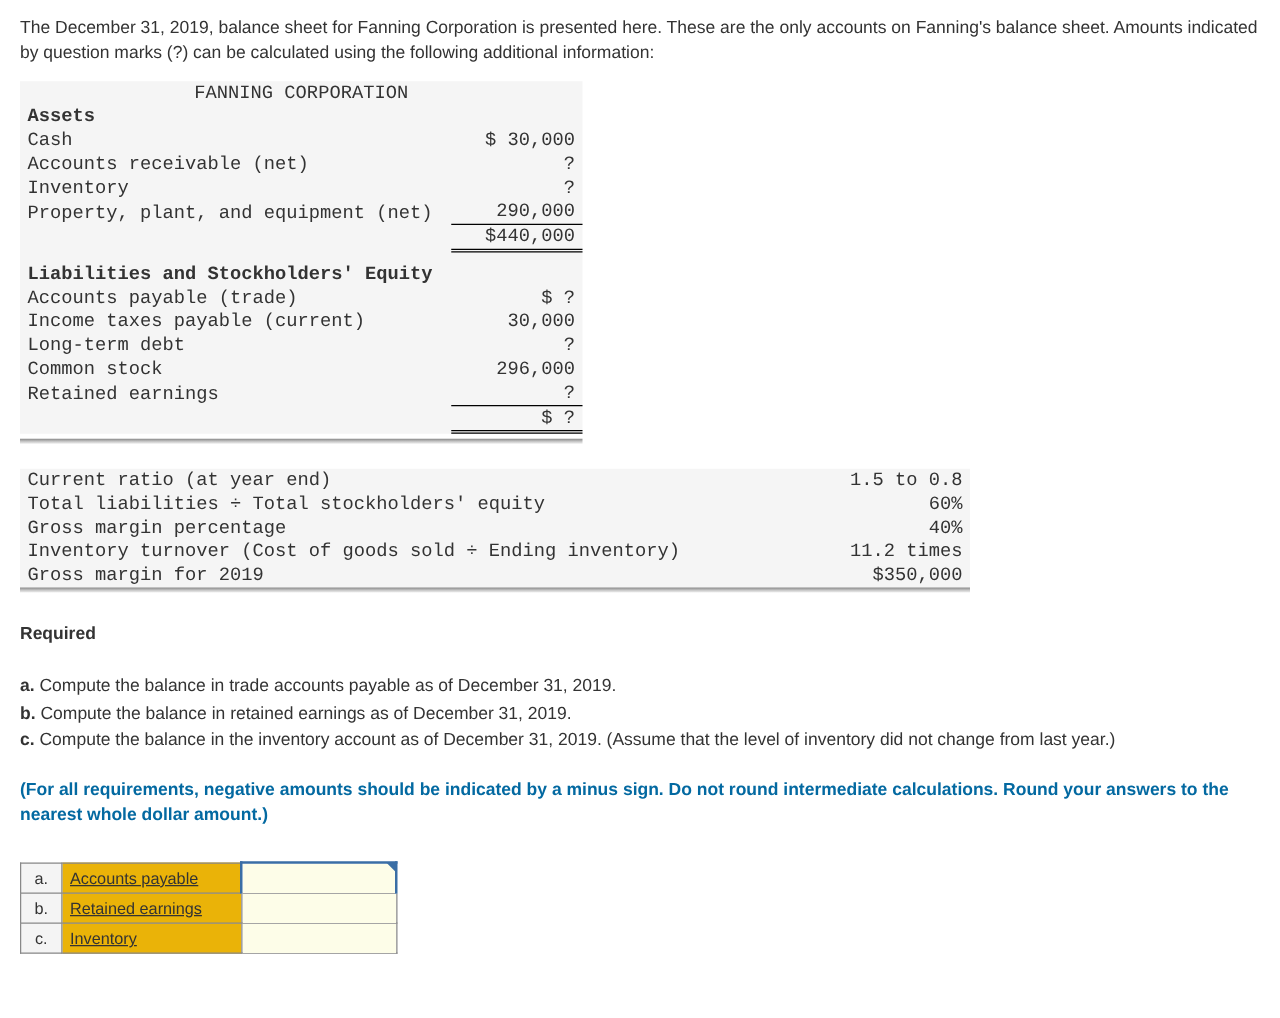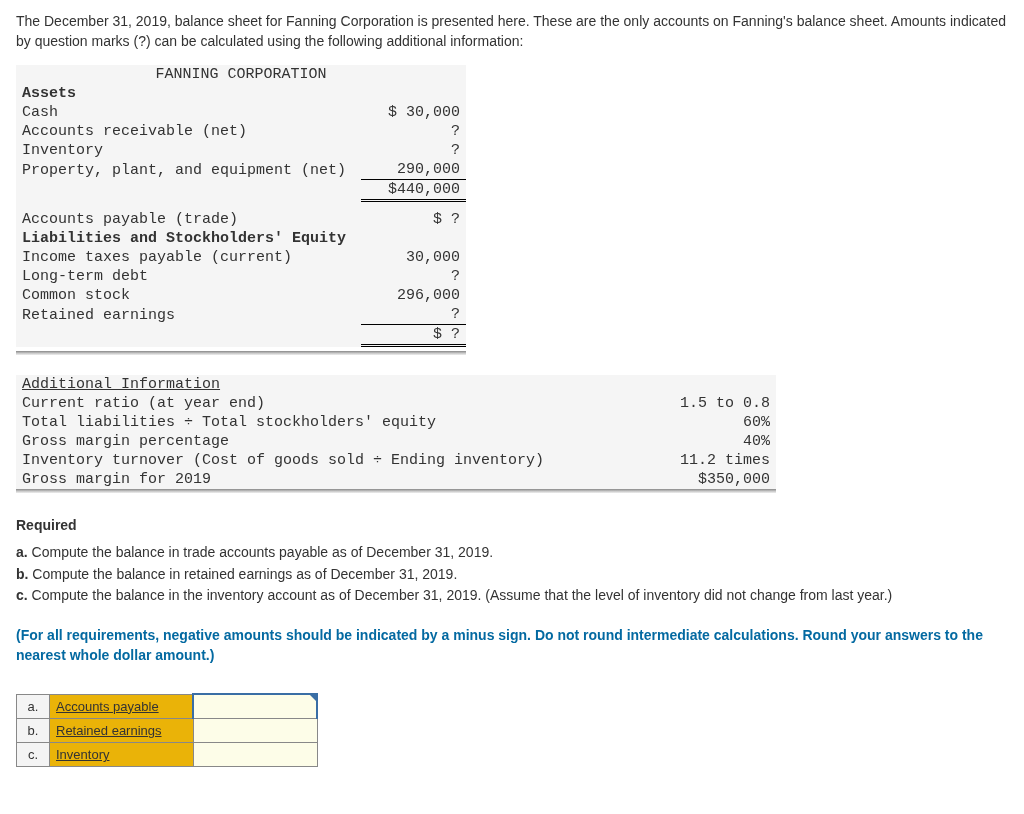--- a/index.html
+++ b/index.html
@@ -57,21 +57,21 @@
   .addl-info .val-col { text-align: right; width: 140px; }
   .addl-title { text-decoration: underline; }
   .shadow-bar-wide {
     height: 4px;
     width: 760px;
     background: linear-gradient(to bottom, #888 0%, #ccc 60%, #eee 100%);
     margin-bottom: 24px;
   }
   .required-heading {
     font-weight: bold;
-    margin-bottom: 10px;
+    margin-bottom: 25px;
   }
   .req-list {
     margin: 0 0 20px 0;
     padding: 0;
     list-style: none;
   }
   .req-list li {
     line-height: 1.4;
     margin-bottom: 2px;
     padding-left: 18px;
@@ -164,26 +164,26 @@
   <tr>
         <td class="label-col"></td>
         <td class="amt-col underline-double">$440,000</td>
       </tr>
 
   <tr>
         <td colspan="2" style="height:6px"></td>
       </tr>
 
   <tr>
+        <td class="label-col section-bold">Liabilities and Stockholders' Equity</td>
+        <td class="amt-col"></td>
+      </tr>
+  <tr>
         <td class="label-col">Accounts payable (trade)</td>
         <td class="amt-col">$       ?</td>
-      </tr>
-  <tr>
-        <td class="label-col section-bold">Liabilities and Stockholders' Equity</td>
-        <td class="amt-col"></td>
       </tr>
   <tr>
         <td class="label-col">Income taxes payable (current)</td>
         <td class="amt-col">30,000</td>
       </tr>
   <tr>
         <td class="label-col">Long-term debt</td>
         <td class="amt-col">?</td>
       </tr>
   <tr>
@@ -197,23 +197,20 @@
   <tr>
         <td class="label-col"></td>
         <td class="amt-col underline-double">$       ?</td>
       </tr>
 </tbody>
   </table>
 <div class="shadow-bar"></div>
 
 <table class="addl-info mono">
   <tbody>
-      <tr>
-        <td colspan="2" class="addl-title">Additional Information</td>
-      </tr>
   <tr>
         <td>Current ratio (at year end)</td>
         <td class="val-col">1.5 to 0.8</td>
       </tr>
   <tr>
         <td>Total liabilities ÷ Total stockholders' equity</td>
         <td class="val-col">60%</td>
       </tr>
   <tr>
         <td>Gross margin percentage</td>

